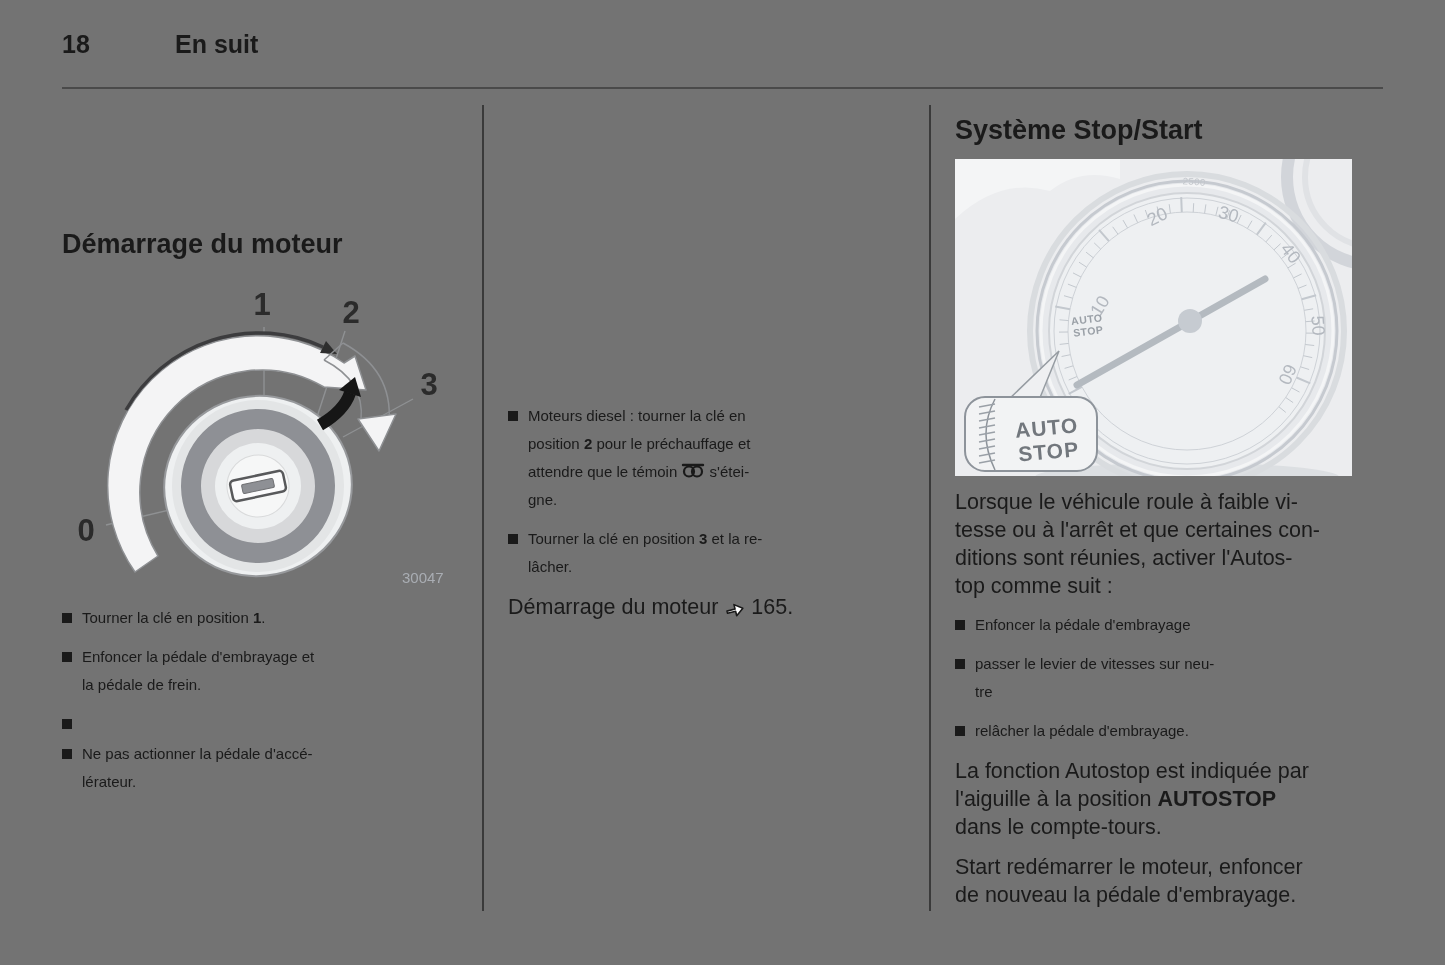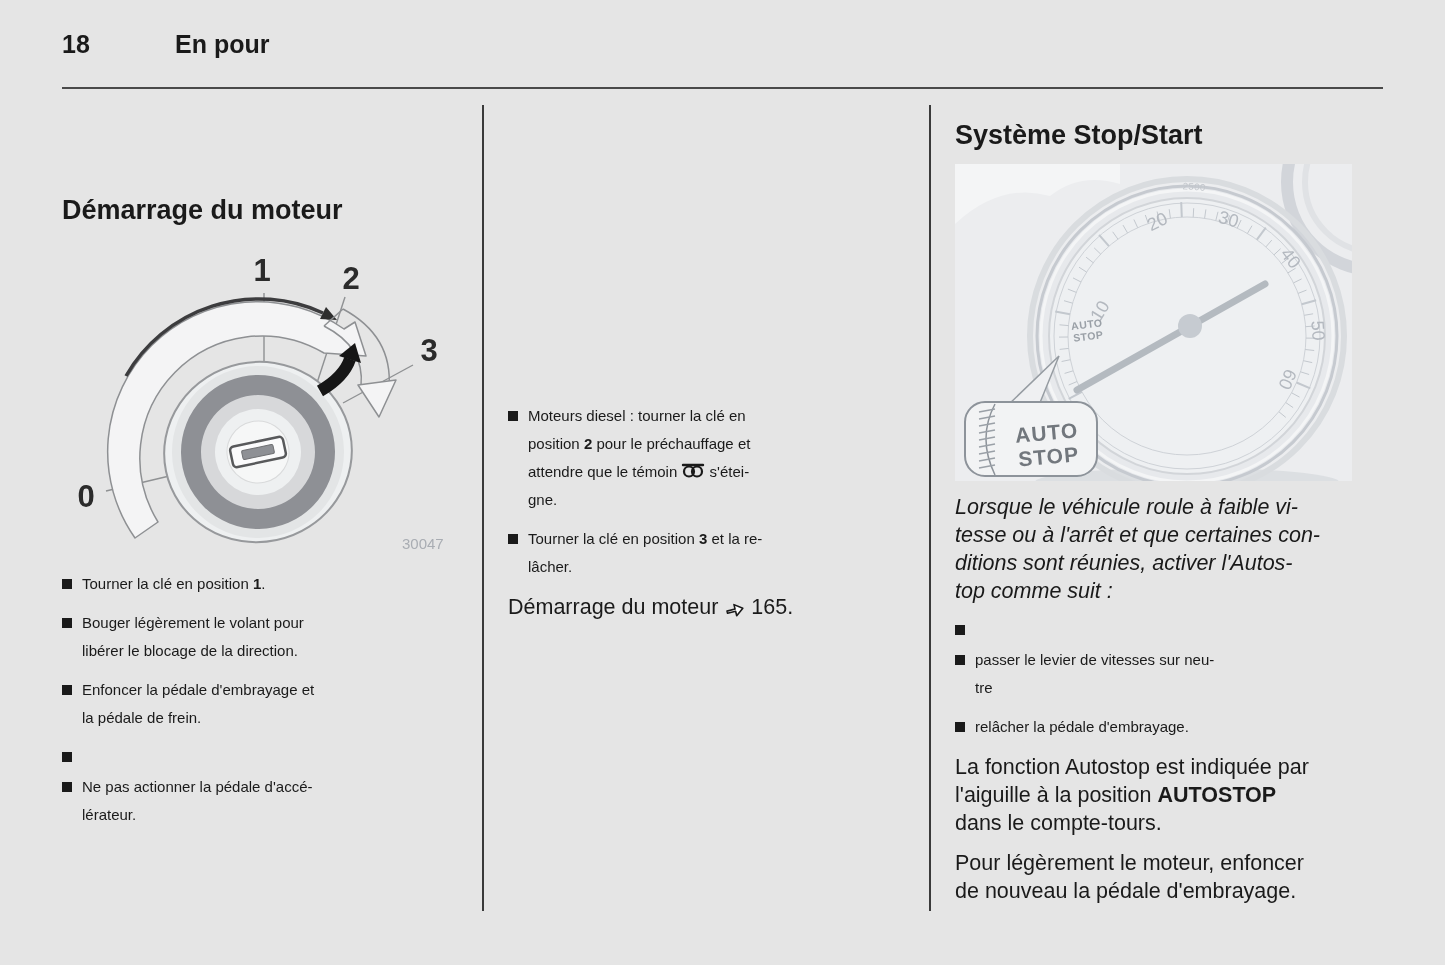--- a/index.html
+++ b/index.html
@@ -1,35 +1,35 @@
 <!DOCTYPE html>
 <html><head>
 <meta charset="utf-8">
 <style>
   html,body{margin:0;padding:0;background:#fff;}
   body{width:1445px;height:965px;position:relative;overflow:hidden;
        font-family:"Liberation Sans",sans-serif;color:#1a1a1a;}
-  .page{position:absolute;inset:0;background:#e5e5e5;}
+  .page{position:absolute;inset:0;background:#737373;}
 
   .hdr{position:absolute;top:30px;left:62px;font-size:25px;font-weight:bold;display:flex;}
   .hdr .num{width:113px;}
   .rule{position:absolute;top:87px;left:62px;width:1321px;height:2px;background:#4a4a4a;}
 
   .cols{position:absolute;left:62px;top:105px;width:1330px;display:flex;align-items:center;}
   .col{width:396px;}
   .col-middle,.col-right{width:397px;}
   .vdiv{width:2px;height:806px;background:#3a3a3a;margin:0 24px;flex:0 0 auto;}
 
   h2{font-size:27px;line-height:30px;font-weight:bold;margin:8px 0 0 0;}
   figure{margin:14px 0 0 0;padding:0;}
   svg{display:block;}
 
   .flow-left{margin-top:8px;}
   .flow-middle{margin-top:-4px;}
-  .col-right .flow-right > .para:first-child{font-style:italic;}
+  .col-right .flow-right > .para:first-child{}
 
   .li{display:flex;margin-top:11px;}
   .sq{flex:0 0 auto;width:10px;height:10px;background:#1a1a1a;margin:9px 10px 0 0;}
   .li-text{font-size:15px;line-height:28px;white-space:pre-line;}
   .para{font-size:21.5px;line-height:28px;white-space:pre-line;margin:12px 0 0 0;}
   .b{font-weight:bold;}
 
   .inl-icon{display:inline-block;vertical-align:-4px;line-height:0;}
   .inl-icon svg{display:inline-block;}
   .ic-xref svg{transform:rotate(-14deg) translateY(1px);}
@@ -41,21 +41,21 @@
   .fig-num{font-size:15px;fill:#a9adb3;}
   .pos-label{font-size:31px;font-weight:bold;fill:#2b2b2b;}
 </style>
 </head>
 <body>
 
 <div class="page">
 
   <div class="hdr">
     <span class="num">18</span>
-    <span class="sec">En pour</span>
+    <span class="sec">En suit</span>
   </div>
   <div class="rule"></div>
 
   <div class="cols">
 
     <section class="col col-left">
       <h2>Démarrage du moteur</h2>
 
       <figure>
         <svg width="396" height="320" viewBox="0 0 396 320">
@@ -100,25 +100,20 @@
             <text class="pos-label" x="367" y="122">3</text>
           </g>
           <text class="fig-num" x="340" y="310">30047</text>
         </svg>
       </figure>
 
       <div class="flow flow-left">
           <div class="li">
             <span class="sq"></span>
             <div class="li-text"><span>Tourner la clé en position </span><span class="b">1</span><span>.</span></div>
-          </div>
-          <div class="li">
-            <span class="sq"></span>
-            <div class="li-text"><span>Bouger légèrement le volant pour
-libérer le blocage de la direction.</span></div>
           </div>
           <div class="li">
             <span class="sq"></span>
             <div class="li-text"><span>Enfoncer la pédale d'embrayage et
 la pédale de frein.</span></div>
           </div>
           <div class="li">
             <span class="sq"></span>
           </div>
           <div class="li">
@@ -266,32 +261,33 @@
         </svg>
       </figure>
 
       <div class="flow flow-right">
           <p class="para"><span>Lorsque le véhicule roule à faible vi-
 tesse ou à l'arrêt et que certaines con-
 ditions sont réunies, activer l'Autos-
 top comme suit :</span></p>
           <div class="li">
             <span class="sq"></span>
+            <div class="li-text"><span>Enfoncer la pédale d'embrayage</span></div>
           </div>
           <div class="li">
             <span class="sq"></span>
             <div class="li-text"><span>passer le levier de vitesses sur neu-
 tre</span></div>
           </div>
           <div class="li">
             <span class="sq"></span>
             <div class="li-text"><span>relâcher la pédale d'embrayage.</span></div>
           </div>
           <p class="para"><span>La fonction Autostop est indiquée par
 l'aiguille à la position </span><span class="b">AUTOSTOP</span><span>
 dans le compte-tours.</span></p>
-          <p class="para"><span>Pour légèrement le moteur, enfoncer
+          <p class="para"><span>Start redémarrer le moteur, enfoncer
 de nouveau la pédale d'embrayage.</span></p>
         </div>
     </section>
 
   </div>
 </div>
 
 </body></html>

